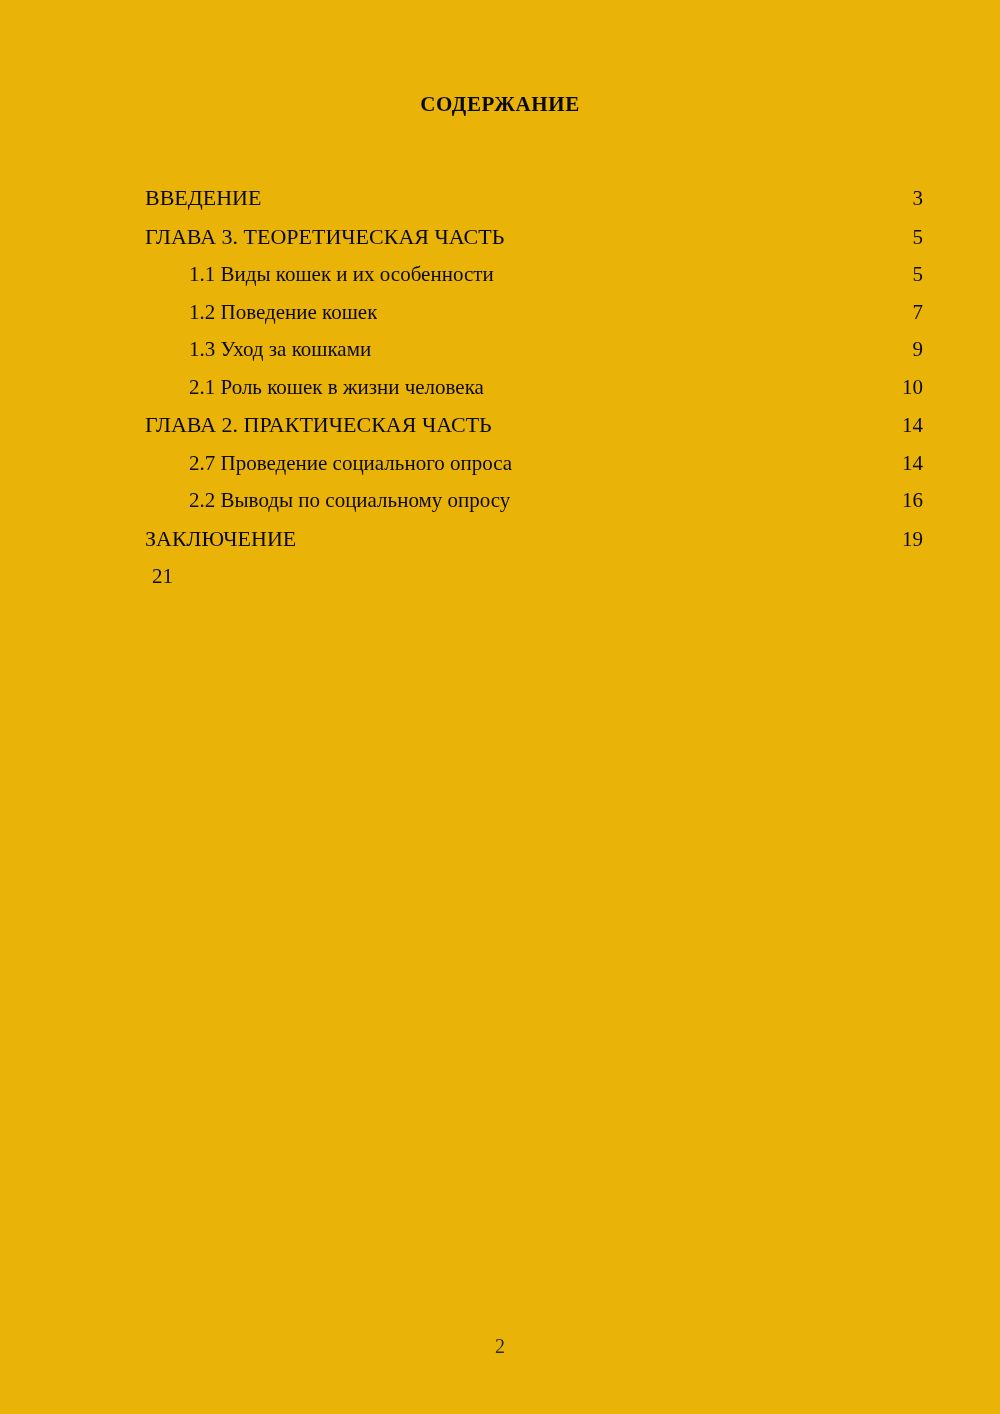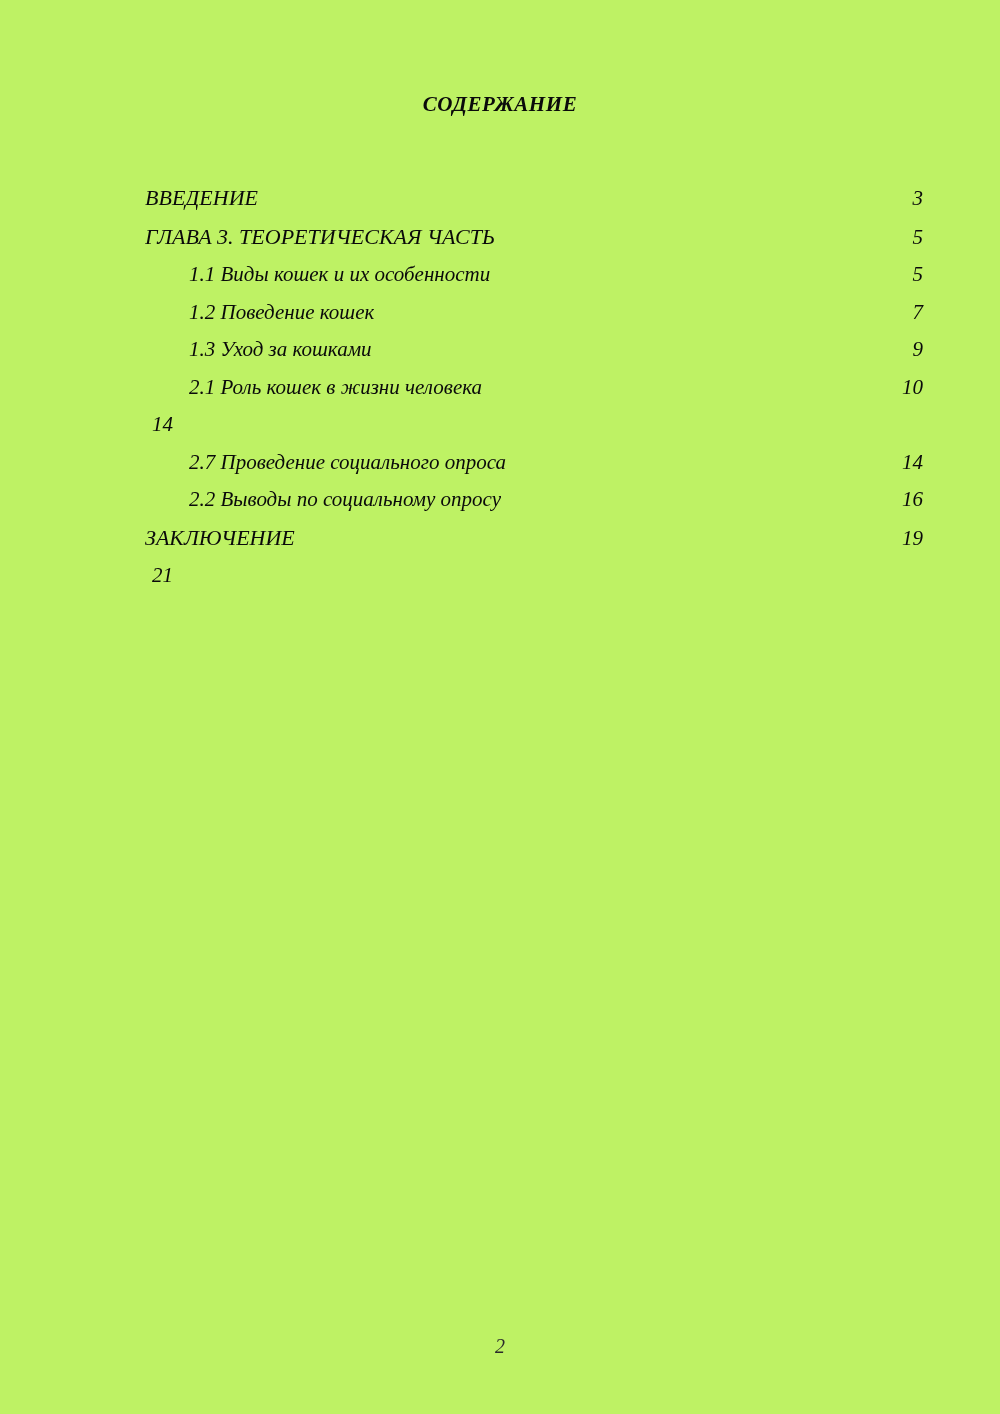--- a/index.html
+++ b/index.html
@@ -11,22 +11,21 @@
     width: 1000px;
     height: 1414px;
     position: relative;
     font-family: "Liberation Serif", "DejaVu Serif", serif;
     color: #0a0a0a;
     overflow: hidden;
   }
   .page {
     position: absolute;
     inset: 0;
-    background: #bef264;
-    font-style: italic;
+    background: #eab308;
   }
   .doc-title {
     position: absolute;
     top: 92px;
     left: 0;
     width: 100%;
     text-align: center;
     font-size: 21px;
     font-weight: bold;
     letter-spacing: 0.6px;
@@ -104,20 +103,21 @@
       <span class="toc-label">1.3 Уход за кошками</span>
       <span class="toc-page">9</span>
     </div>
 
     <div class="toc-row level-2">
       <span class="toc-label">2.1 Роль кошек в жизни человека</span>
       <span class="toc-page">10</span>
     </div>
 
     <div class="toc-row level-1">
+      <span class="toc-label">ГЛАВА 2. ПРАКТИЧЕСКАЯ ЧАСТЬ</span>
       <span class="toc-page">14</span>
     </div>
 
     <div class="toc-row level-2">
       <span class="toc-label">2.7 Проведение социального опроса</span>
       <span class="toc-page">14</span>
     </div>
 
     <div class="toc-row level-2">
       <span class="toc-label">2.2 Выводы по социальному опросу</span>

